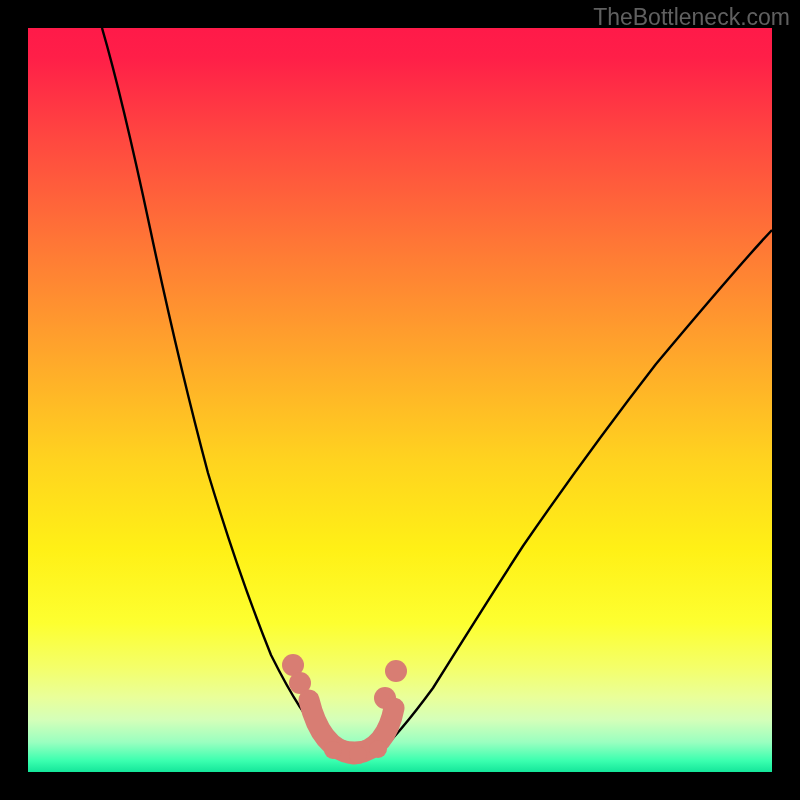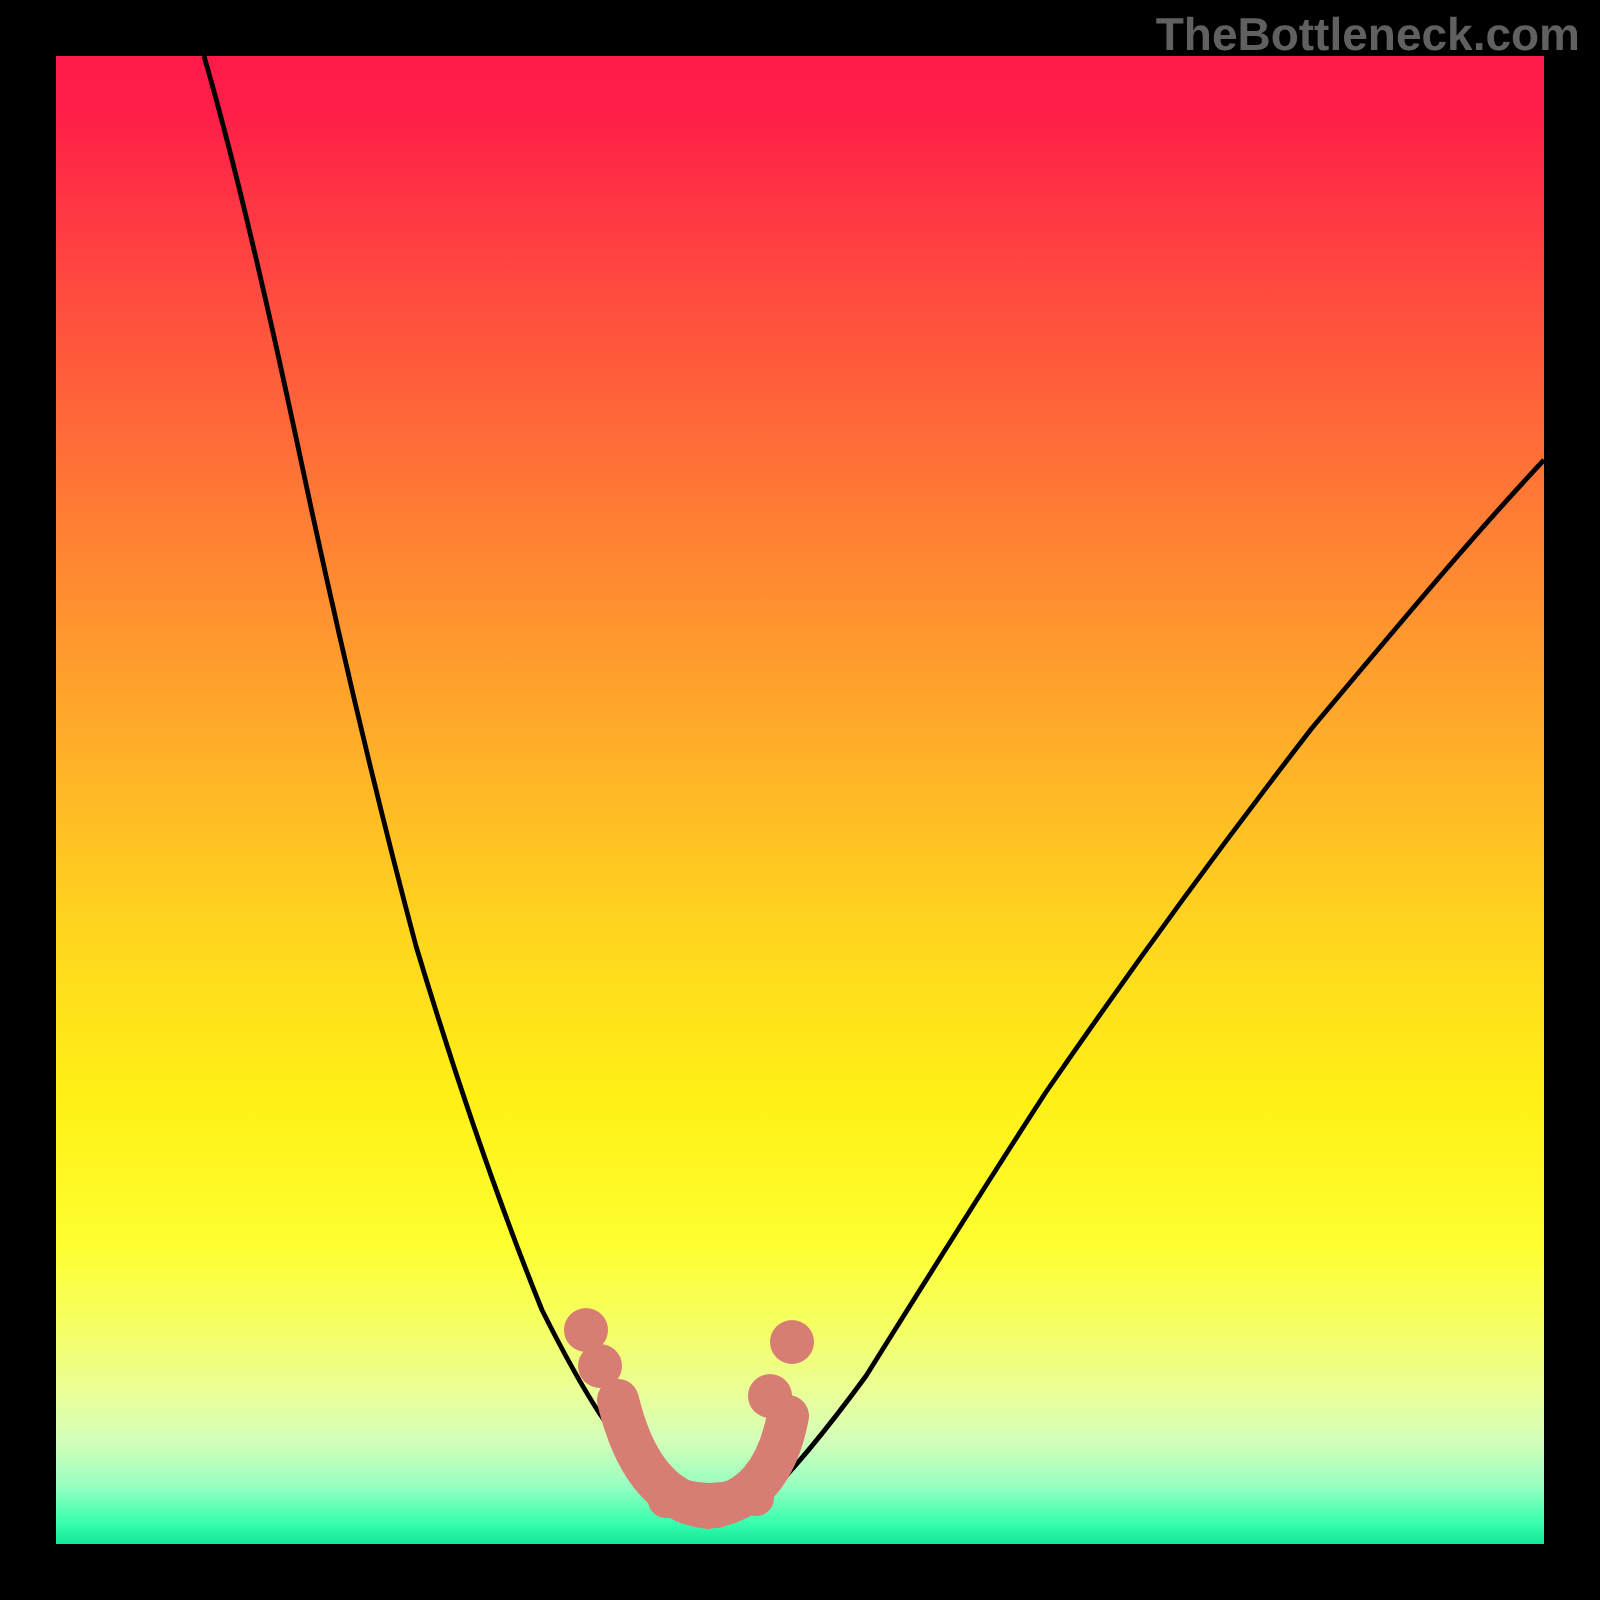--- a/index.html
+++ b/index.html
@@ -18,21 +18,21 @@
     height: 744px;
     background: #000;
   }
   .watermark {
     position: absolute;
     top: 4px;
     right: 10px;
     font-family: Arial, Helvetica, sans-serif;
     font-size: 23px;
     color: #606060;
-    font-weight: 700;
+    font-weight: 400;
     letter-spacing: 0px;
   }
   svg {
     display: block;
   }
 </style>
 </head>
 <body>
 
 <div class="frame">

